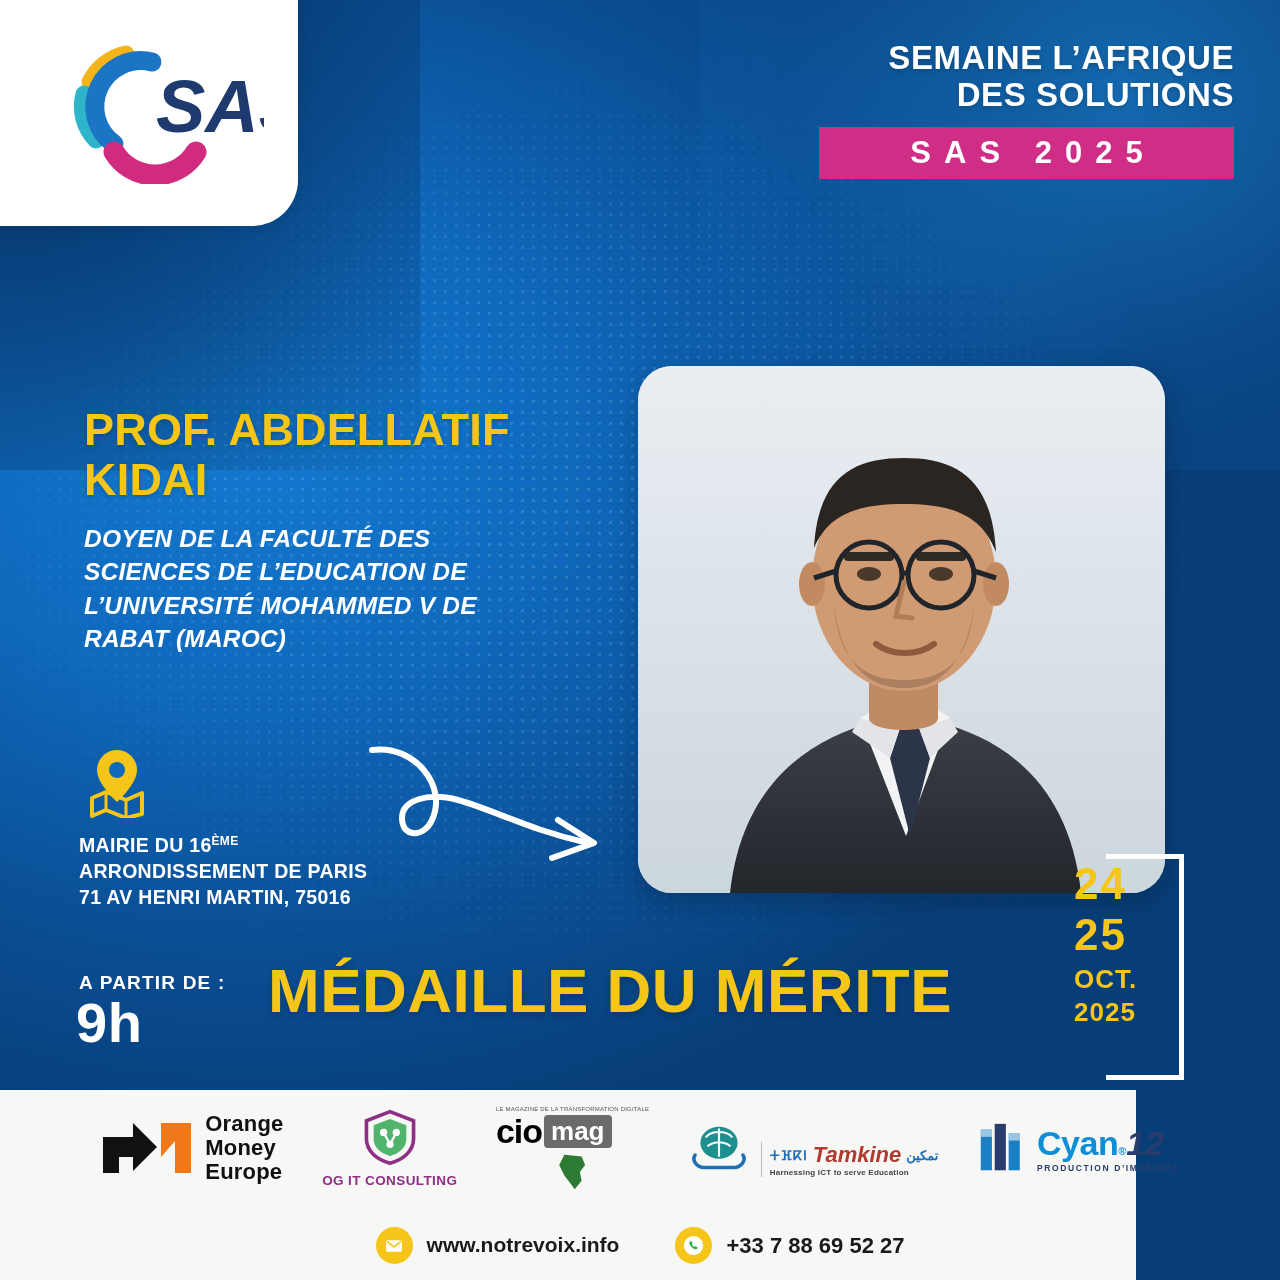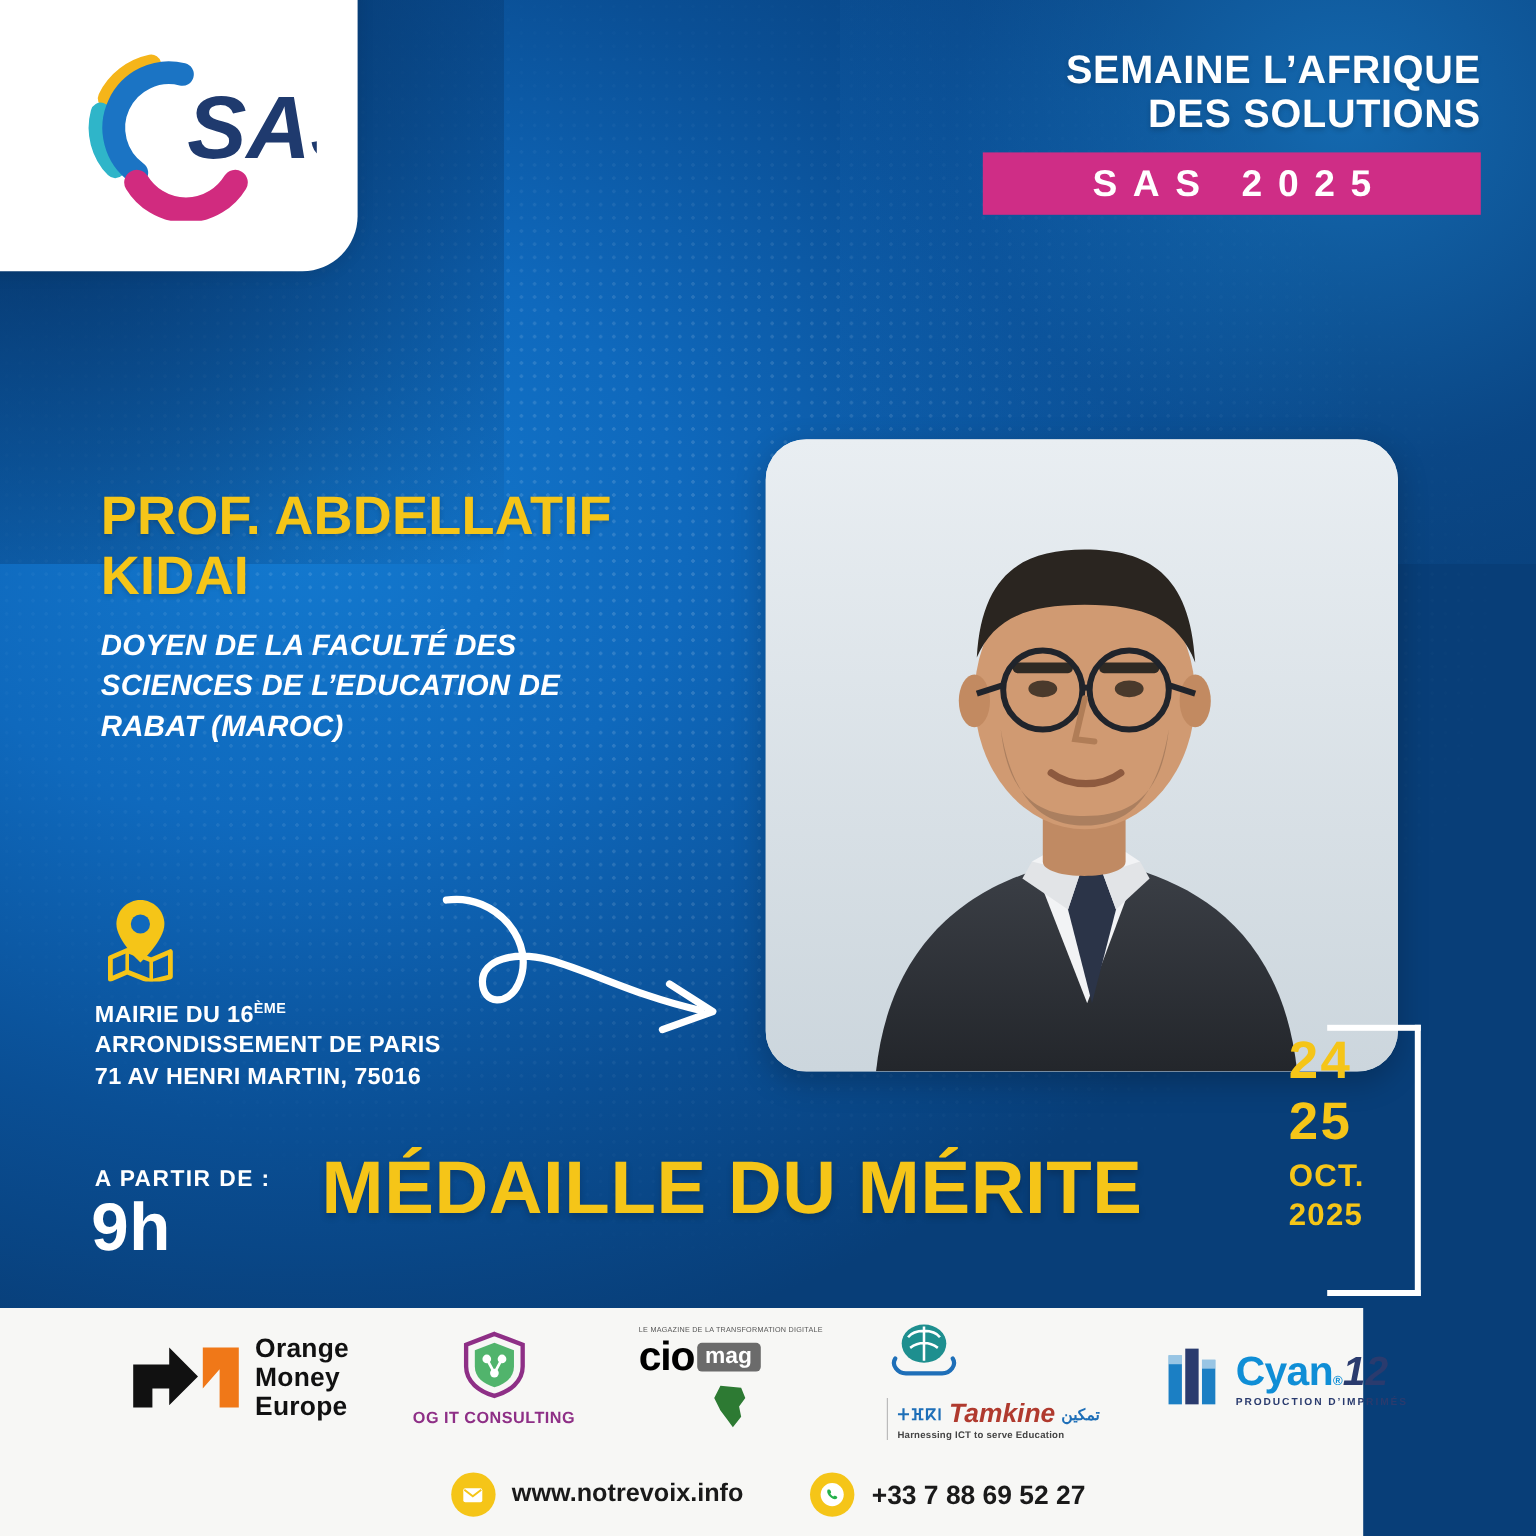--- a/index.html
+++ b/index.html
@@ -206,21 +206,21 @@
   .sp { display: flex; align-items: center; justify-content: center; }
 
   .orange-money { display: flex; align-items: center; gap: 10px; }
   .om-text { font-size: 22px; font-weight: 800; color: #111; line-height: 1.08; letter-spacing: 0.2px; }
 
   .ogit { text-align: center; }
   .ogit-label { font-size: 13.5px; font-weight: 800; color: #8e2f86; letter-spacing: 0.4px; margin-top: 3px; }
 
   .ciomag-txt { font-size: 34px; font-weight: 800; color: #000000; letter-spacing: -1px; }
   .ciomag-mag {
-    background: #6b6b6b; color: #fff; font-size: 19px; font-weight: 700;
+    background: #6b6b6b; color: #fff; font-size: 26px; font-weight: 700;
     padding: 1px 7px; border-radius: 4px; margin-left: 2px;
   }
   .ciomag-top { font-size: 6px; color: #555; letter-spacing: 0.2px; text-align: right; }
 
   .tamkine-name { font-size: 22px; font-weight: 700; color: #b03a2e; font-style: italic; }
   .tamkine-sub { font-size: 8px; color: #444; font-weight: 700; letter-spacing: 0.2px; }
   .tamkine-tif { font-size: 13px; color: #1e6fb8; font-weight: 700; letter-spacing: 1px; }
 
   .cyan-txt { font-size: 34px; font-weight: 800; color: #0f8ed6; letter-spacing: -0.5px; }
   .cyan-12 { font-size: 34px; font-weight: 800; color: #2a3b6e; font-style: italic; }
@@ -270,20 +270,21 @@
   <div class="header">
     <div class="l1">SEMAINE L’AFRIQUE</div>
     <div class="l2">DES SOLUTIONS</div>
     <div class="sas-band">SAS 2025</div>
   </div>
 
   <div class="speaker-name">PROF. ABDELLATIF KIDAI</div>
   <div class="speaker-role">
     <div>DOYEN DE LA FACULTÉ DES</div>
     <div>SCIENCES DE L’EDUCATION DE</div>
+    <div>L’UNIVERSITÉ MOHAMMED V DE</div>
     <div>RABAT (MAROC)</div>
   </div>
 
   <div class="portrait">
     <svg viewBox="0 0 527 527" width="527" height="527" aria-hidden="true">
       <defs>
         <linearGradient id="bgp" x1="0" y1="0" x2="0" y2="1">
           <stop offset="0%" stop-color="#e9eef2"></stop>
           <stop offset="100%" stop-color="#ccd6dd"></stop>
         </linearGradient>
@@ -403,21 +404,21 @@
             <span class="ciomag-txt">cio</span>
             <span class="ciomag-mag">mag</span>
           </div>
           <svg viewBox="0 0 60 44" width="52" height="38" aria-hidden="true" style="display:block;margin:2px auto 0;">
             <path d="M20 2 L40 4 L44 14 L38 22 L40 32 L32 42 L26 34 L20 26 L14 14 Z" fill="#2d7a33"></path>
           </svg>
         </div>
       </div>
 
       <div class="sp">
-        <div style="display:flex;align-items:flex-start;gap:11px;flex-direction:column;">
+        <div style="display:flex;align-items:flex-end;gap:11px;">
           <svg viewBox="0 0 70 64" width="62" height="58" aria-hidden="true">
             <path d="M8 40 C4 46 10 54 18 54 L52 54 C60 54 66 46 62 40" fill="none" stroke="#1e6fb8" stroke-width="4" stroke-linecap="round"></path>
             <ellipse cx="35" cy="26" rx="21" ry="18" fill="#1e8f8f"></ellipse>
             <path d="M20 20 C26 12 44 12 50 20 M22 30 C30 24 40 24 48 30 M35 10 L35 42" stroke="#fff" stroke-width="2.4" fill="none"></path>
           </svg>
           <div style="border-left:1px solid #bbb;padding-left:8px;">
             <div style="display:flex;align-items:center;gap:5px;">
               <span class="tamkine-tif">ⵜⴼⴽⵏ</span>
               <span class="tamkine-name">Tamkine</span>
               <span class="tamkine-tif">تمكين</span>

